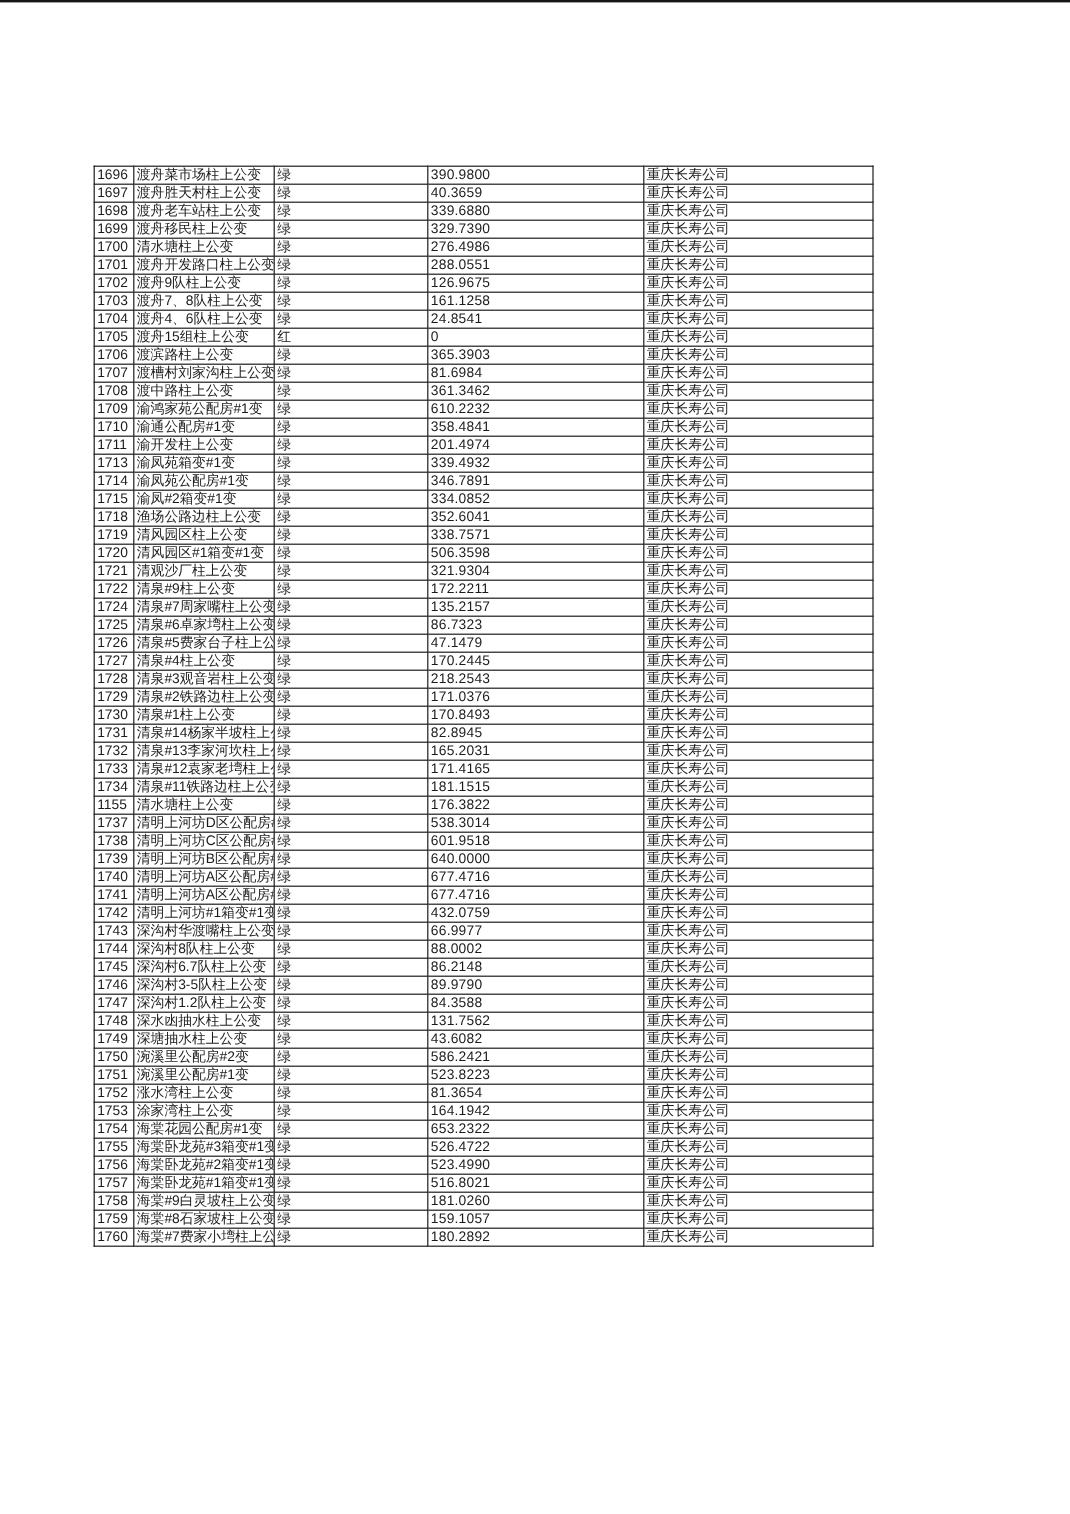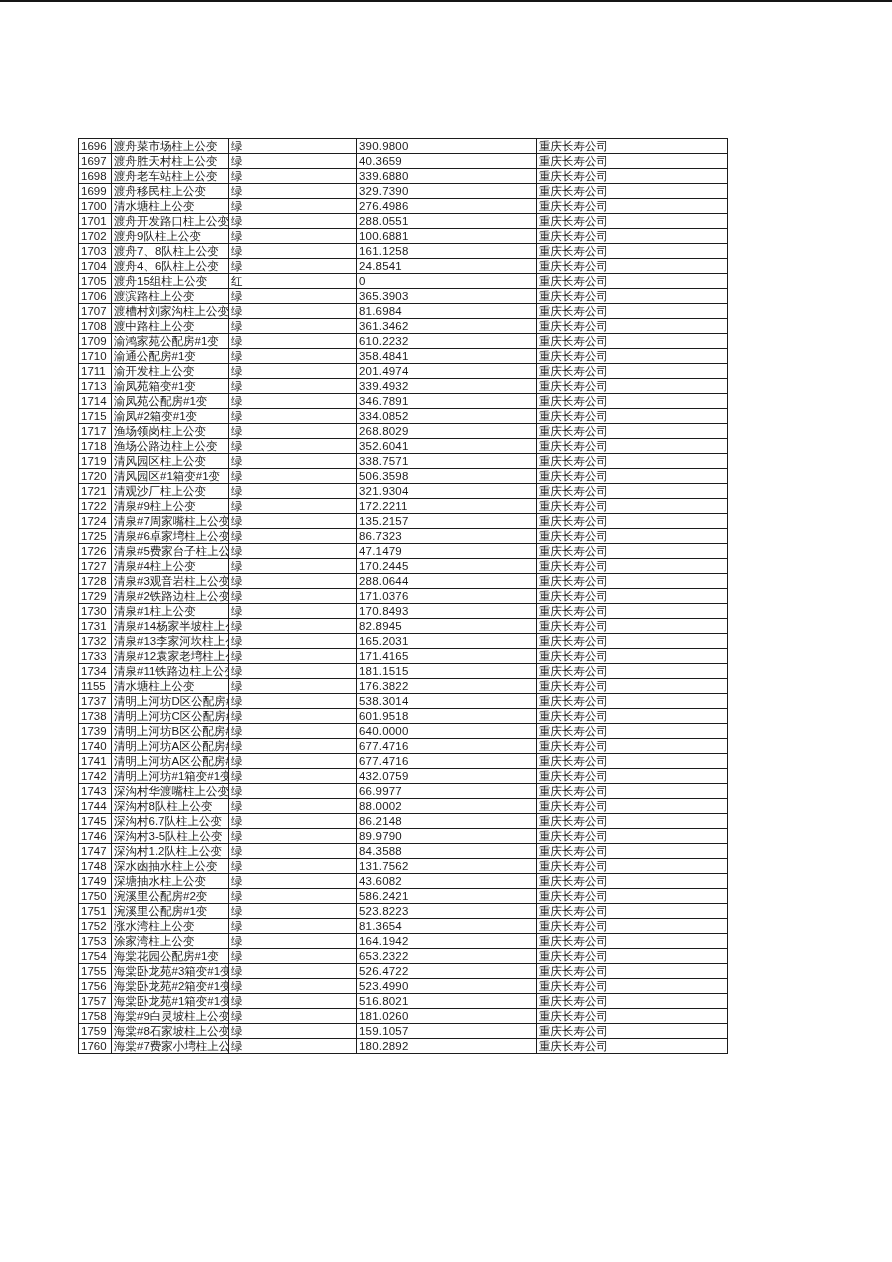--- a/index.html
+++ b/index.html
@@ -108,21 +108,21 @@
     <td class="c-name">渡舟开发路口柱上公变</td>
     <td class="c-status">绿</td>
     <td class="c-value">288.0551</td>
     <td class="c-company">重庆长寿公司</td>
   </tr>
 
   <tr>
     <td class="c-num">1702</td>
     <td class="c-name">渡舟9队柱上公变</td>
     <td class="c-status">绿</td>
-    <td class="c-value">100.6881</td>
+    <td class="c-value">126.9675</td>
     <td class="c-company">重庆长寿公司</td>
   </tr>
 
   <tr>
     <td class="c-num">1703</td>
     <td class="c-name">渡舟7、8队柱上公变</td>
     <td class="c-status">绿</td>
     <td class="c-value">161.1258</td>
     <td class="c-company">重庆长寿公司</td>
   </tr>
@@ -210,27 +210,20 @@
 
   <tr>
     <td class="c-num">1715</td>
     <td class="c-name">渝凤#2箱变#1变</td>
     <td class="c-status">绿</td>
     <td class="c-value">334.0852</td>
     <td class="c-company">重庆长寿公司</td>
   </tr>
 
 
-  <tr>
-    <td class="c-num">1717</td>
-    <td class="c-name">渔场领岗柱上公变</td>
-    <td class="c-status">绿</td>
-    <td class="c-value">268.8029</td>
-    <td class="c-company">重庆长寿公司</td>
-  </tr>
 
   <tr>
     <td class="c-num">1718</td>
     <td class="c-name">渔场公路边柱上公变</td>
     <td class="c-status">绿</td>
     <td class="c-value">352.6041</td>
     <td class="c-company">重庆长寿公司</td>
   </tr>
 
   <tr>
@@ -295,21 +288,21 @@
     <td class="c-name">清泉#4柱上公变</td>
     <td class="c-status">绿</td>
     <td class="c-value">170.2445</td>
     <td class="c-company">重庆长寿公司</td>
   </tr>
 
   <tr>
     <td class="c-num">1728</td>
     <td class="c-name">清泉#3观音岩柱上公变</td>
     <td class="c-status">绿</td>
-    <td class="c-value">288.0644</td>
+    <td class="c-value">218.2543</td>
     <td class="c-company">重庆长寿公司</td>
   </tr>
 
   <tr>
     <td class="c-num">1729</td>
     <td class="c-name">清泉#2铁路边柱上公变</td>
     <td class="c-status">绿</td>
     <td class="c-value">171.0376</td>
     <td class="c-company">重庆长寿公司</td>
   </tr>

